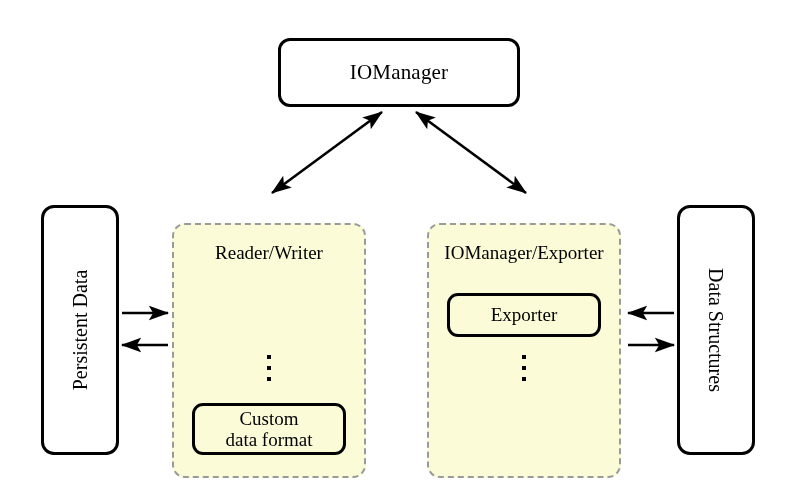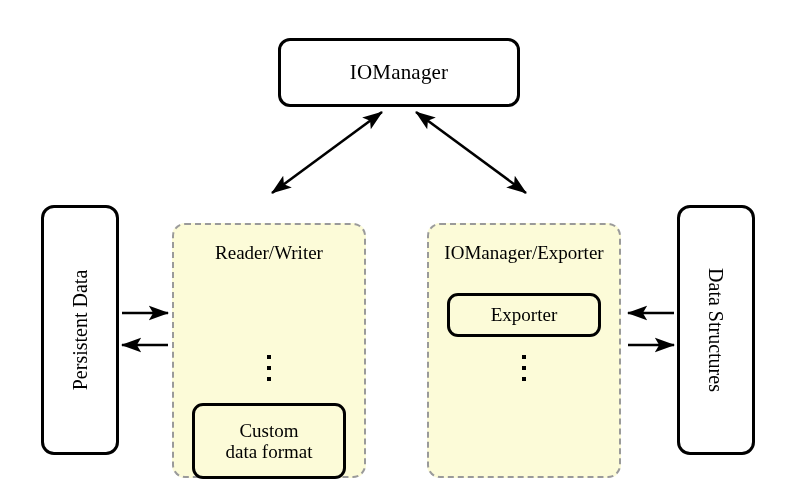--- a/index.html
+++ b/index.html
@@ -114,21 +114,21 @@
     border: 3px solid #000;
     border-radius: 11px;
     background: #fcfbd8;
     display: flex;
     align-items: center;
     justify-content: center;
     text-align: center;
     box-sizing: border-box;
   }
   .item-box.first  { top: 68px; height: 44px; }
-  .item-box.second { top: 178px; height: 76px; }
+  .item-box.second { top: 178px; height: 52px; }
   .item-label {
     font-size: 19px;
     line-height: 1.12;
   }
 
   
   .vdots {
     position: absolute;
     top: 130px;
     left: 0;

